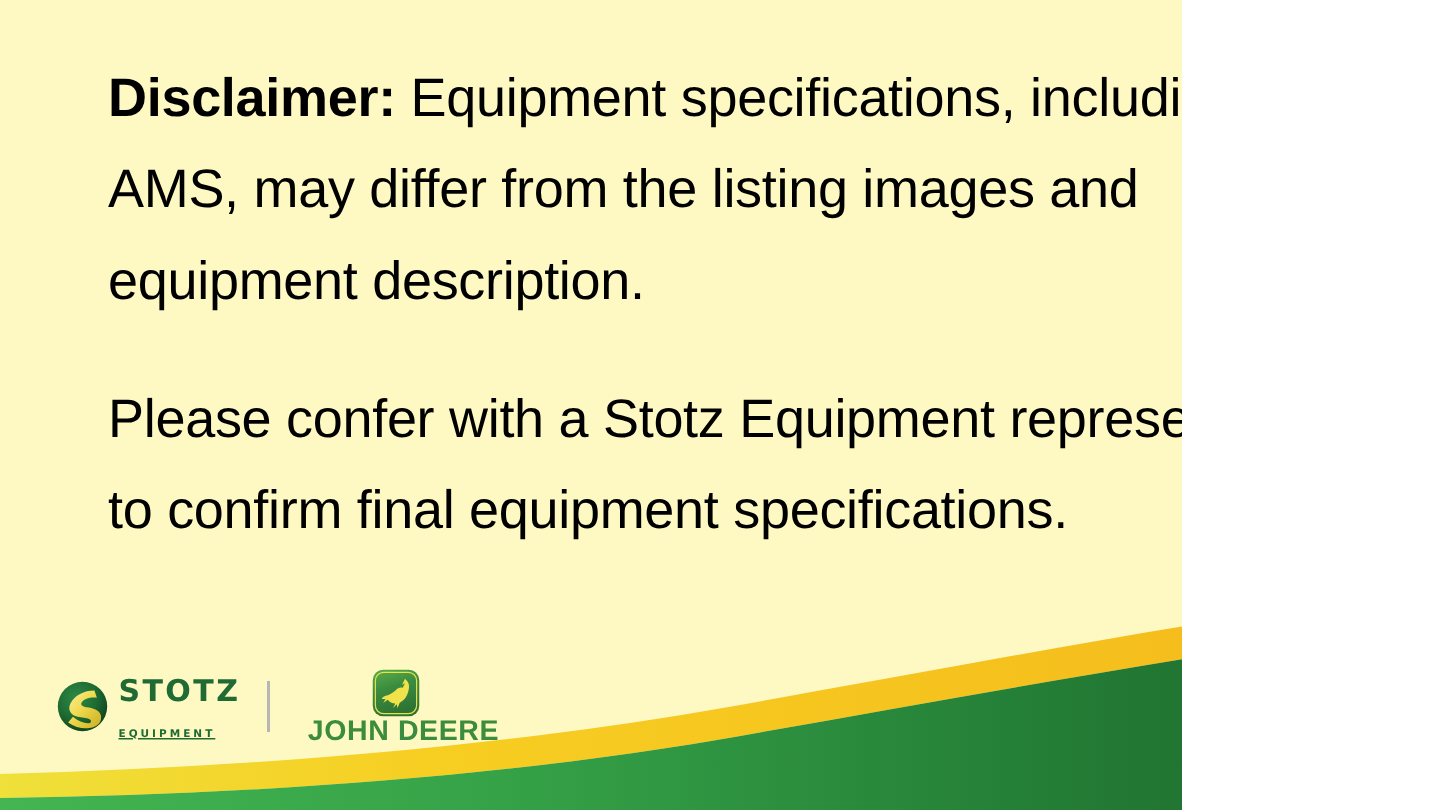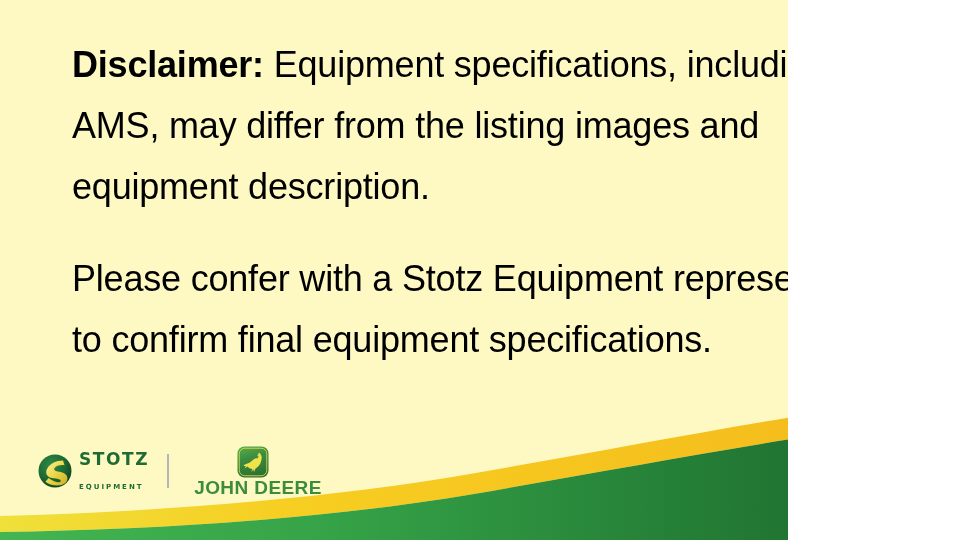--- a/index.html
+++ b/index.html
@@ -68,35 +68,36 @@
     height: 34px;
     flex: 0 0 auto;
   }
   .stotz-words {
     margin-left: 7px;
     display: flex;
     flex-direction: column;
     justify-content: center;
   }
   .stotz-name {
-    font-size: 17px;
+    font-size: 20px;
     font-weight: bold;
     color: #1F6B33;
     letter-spacing: 1.6px;
     line-height: 1;
     font-family: "DejaVu Sans", sans-serif;
   }
   .stotz-sub {
     font-size: 7px;
     font-weight: bold;
     color: #1F6B33;
     letter-spacing: 2.0px;
     line-height: 1;
     margin-top: 16px;
     font-family: "DejaVu Sans", sans-serif;
+    text-decoration: underline;
   }
   .logo-divider {
     width: 2px;
     height: 34px;
     background: #b6b6b6;
     margin: 0 16px 0 18px;
     flex: 0 0 auto;
   }
   .jd-logo {
     display: flex;

